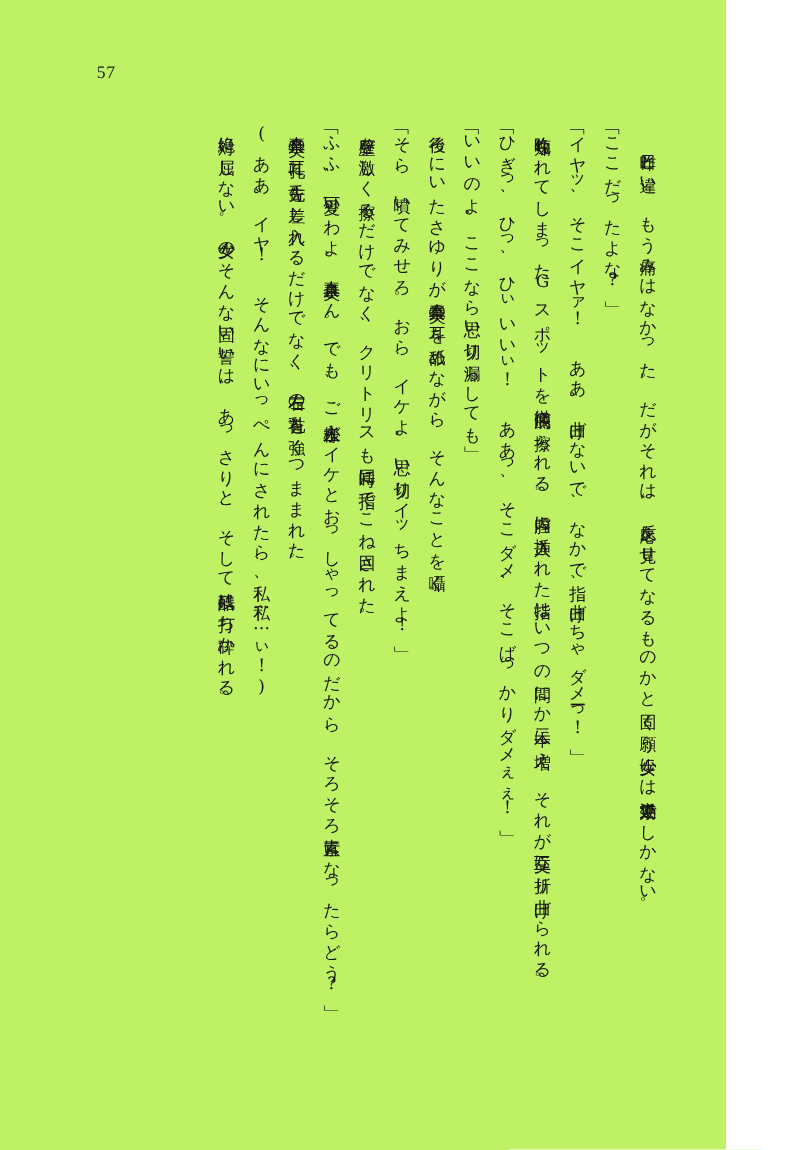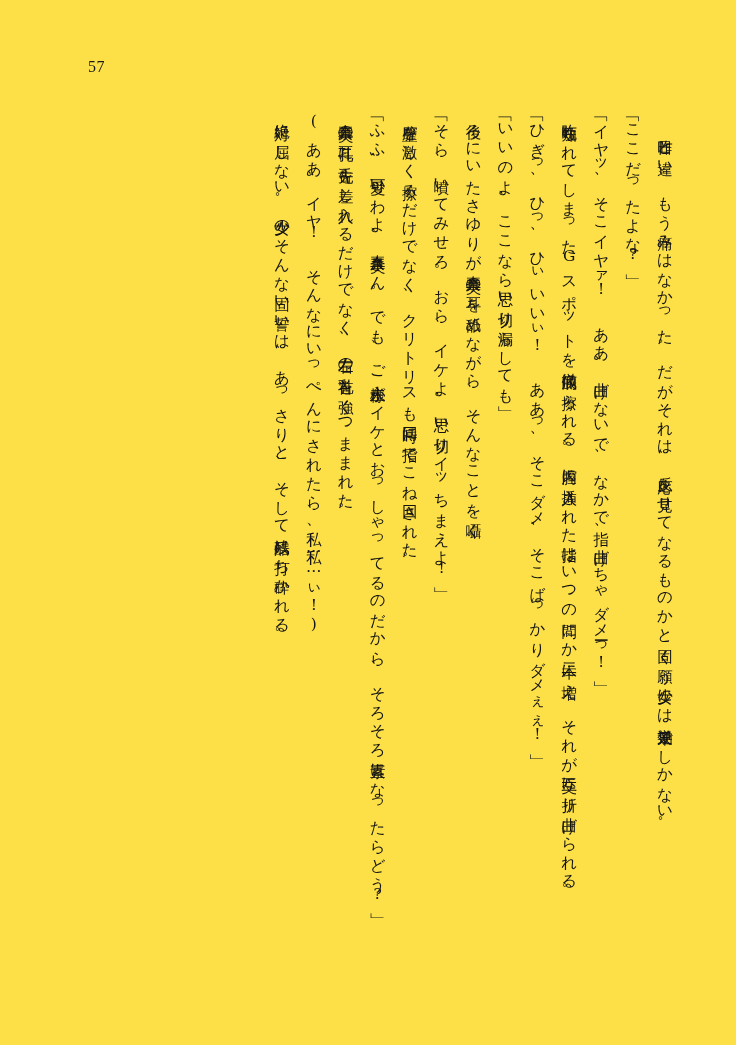--- a/index.html
+++ b/index.html
@@ -6,23 +6,23 @@
     margin: 0;
     padding: 0;
     background: #ffffff;
   }
   body {
     font-family: "Liberation Serif", "DejaVu Serif", serif;
     color: #111111;
   }
   .page {
     position: relative;
-    width: 736px;
+    width: 660px;
     height: 1045px;
-    background: #fde047;
+    background: #bef264;
     overflow: hidden;
     box-sizing: border-box;
   }
   .page-number {
     position: absolute;
     top: 58px;
     left: 88px;
     font-size: 16px;
     letter-spacing: 0.5px;
     color: #1a1a1a;

